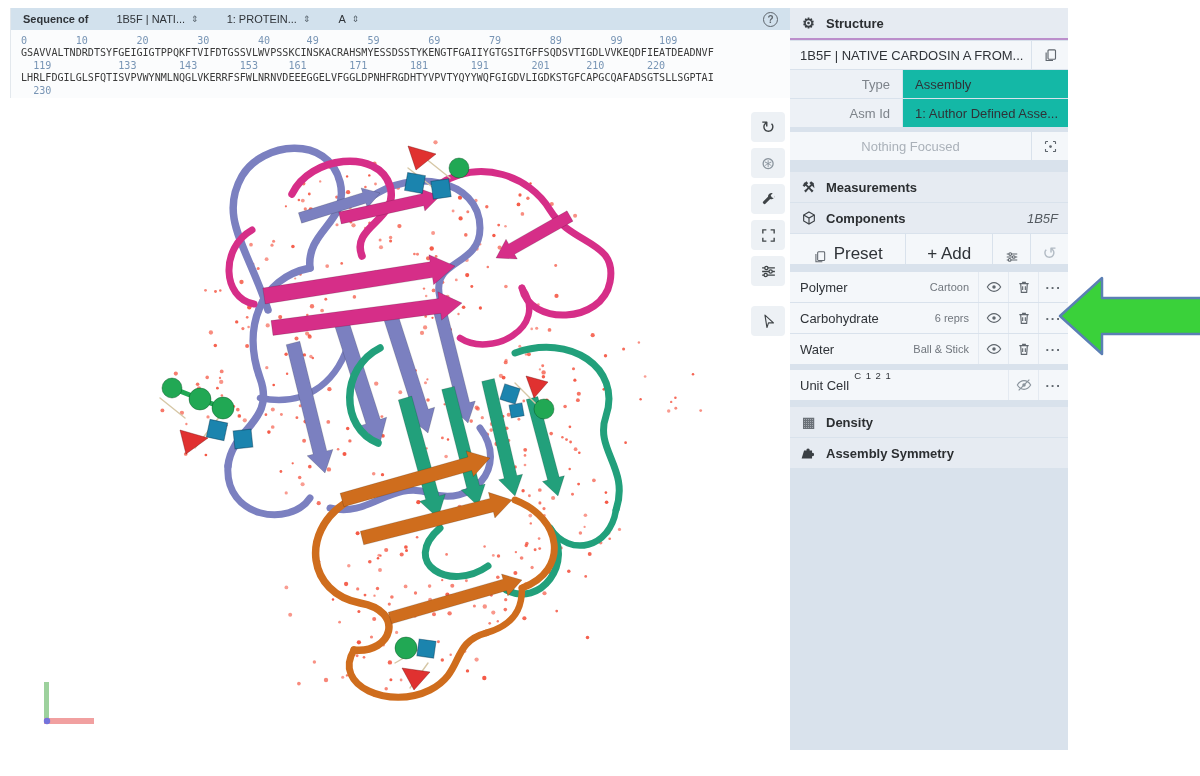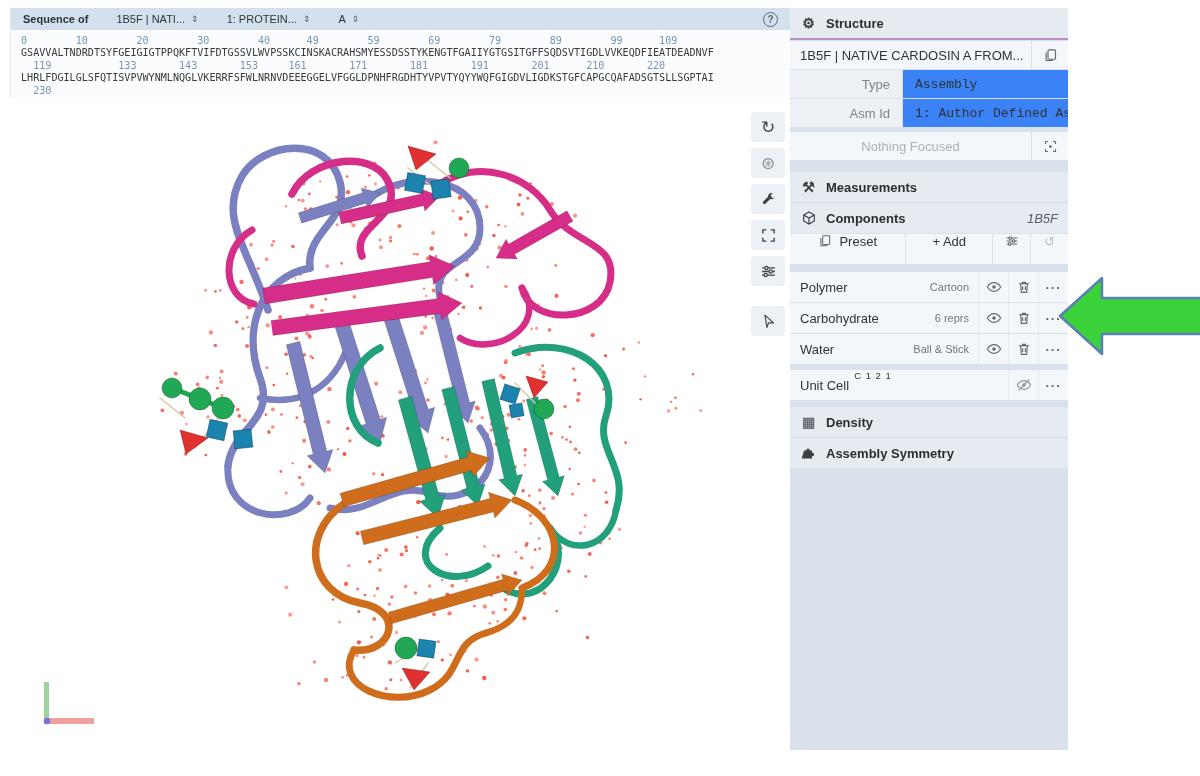--- a/index.html
+++ b/index.html
@@ -60,31 +60,31 @@
   .title-row{display:flex;height:28px;margin-top:1px;}
   .title-text{flex:1;display:flex;align-items:center;padding-left:10px;background:#f4f7fa;
               white-space:nowrap;overflow:hidden;}
   .icon-cell{width:36px;margin-left:1px;background:#f4f7fa;border:none;display:flex;
              align-items:center;justify-content:center;color:#5f666d;cursor:pointer;padding:0;}
   .icon-cell svg{width:15px;height:15px;}
 
   .kv-row{display:flex;height:28px;margin-top:1px;}
   .kv-label{width:112px;background:#edf1f6;color:#7d838a;display:flex;align-items:center;
             justify-content:flex-end;padding-right:12px;box-sizing:border-box;flex:none;}
-  .kv-value{flex:1;background:#3b82f6;display:flex;align-items:center;padding-left:12px;
-            margin-left:1px;white-space:nowrap;overflow:hidden;font-family:Liberation Mono, monospace;}
+  .kv-value{flex:1;background:#14b8a6;display:flex;align-items:center;padding-left:12px;
+            margin-left:1px;white-space:nowrap;overflow:hidden;}
 
   .focus-row{display:flex;height:28px;margin-top:5px;}
   .focus-box{flex:1;background:#f4f7fa;color:#aab1b9;display:flex;align-items:center;
              justify-content:center;}
   .gap12{height:12px;} .gap5{height:5px;} .gap7{height:7px;}
 
   .preset-row{display:flex;height:30px;margin-top:1px;}
-  .bar-btn{background:#f4f7fa;border:none;display:flex;align-items:flex-start;justify-content:center;
-           gap:7px;font-size:13px;color:#2f3338;cursor:pointer;padding:0;}
+  .bar-btn{background:#f4f7fa;border:none;display:flex;align-items:flex-end;justify-content:center;
+           gap:7px;font-size:17px;color:#2f3338;cursor:pointer;padding:0;}
   .bar-btn svg{width:14px;height:14px;color:#5f666d;}
   .preset-btn{flex:1.35;margin-right:1px;}
   .add-btn{flex:1;margin-right:1px;}
   .sq-btn{width:37px;flex:none;margin-right:1px;}
   .sq-btn:last-child{margin-right:0;}
   .sq-btn.disabled{color:#b3bcc5;}
 
   .comp-row{display:flex;height:30px;margin-top:1px;background:#f4f7fa;align-items:stretch;}
   .comp-name{display:flex;align-items:center;padding-left:10px;text-align:right;}
   .comp-repr{margin-left:auto;display:flex;align-items:center;font-size:11px;color:#70767d;

